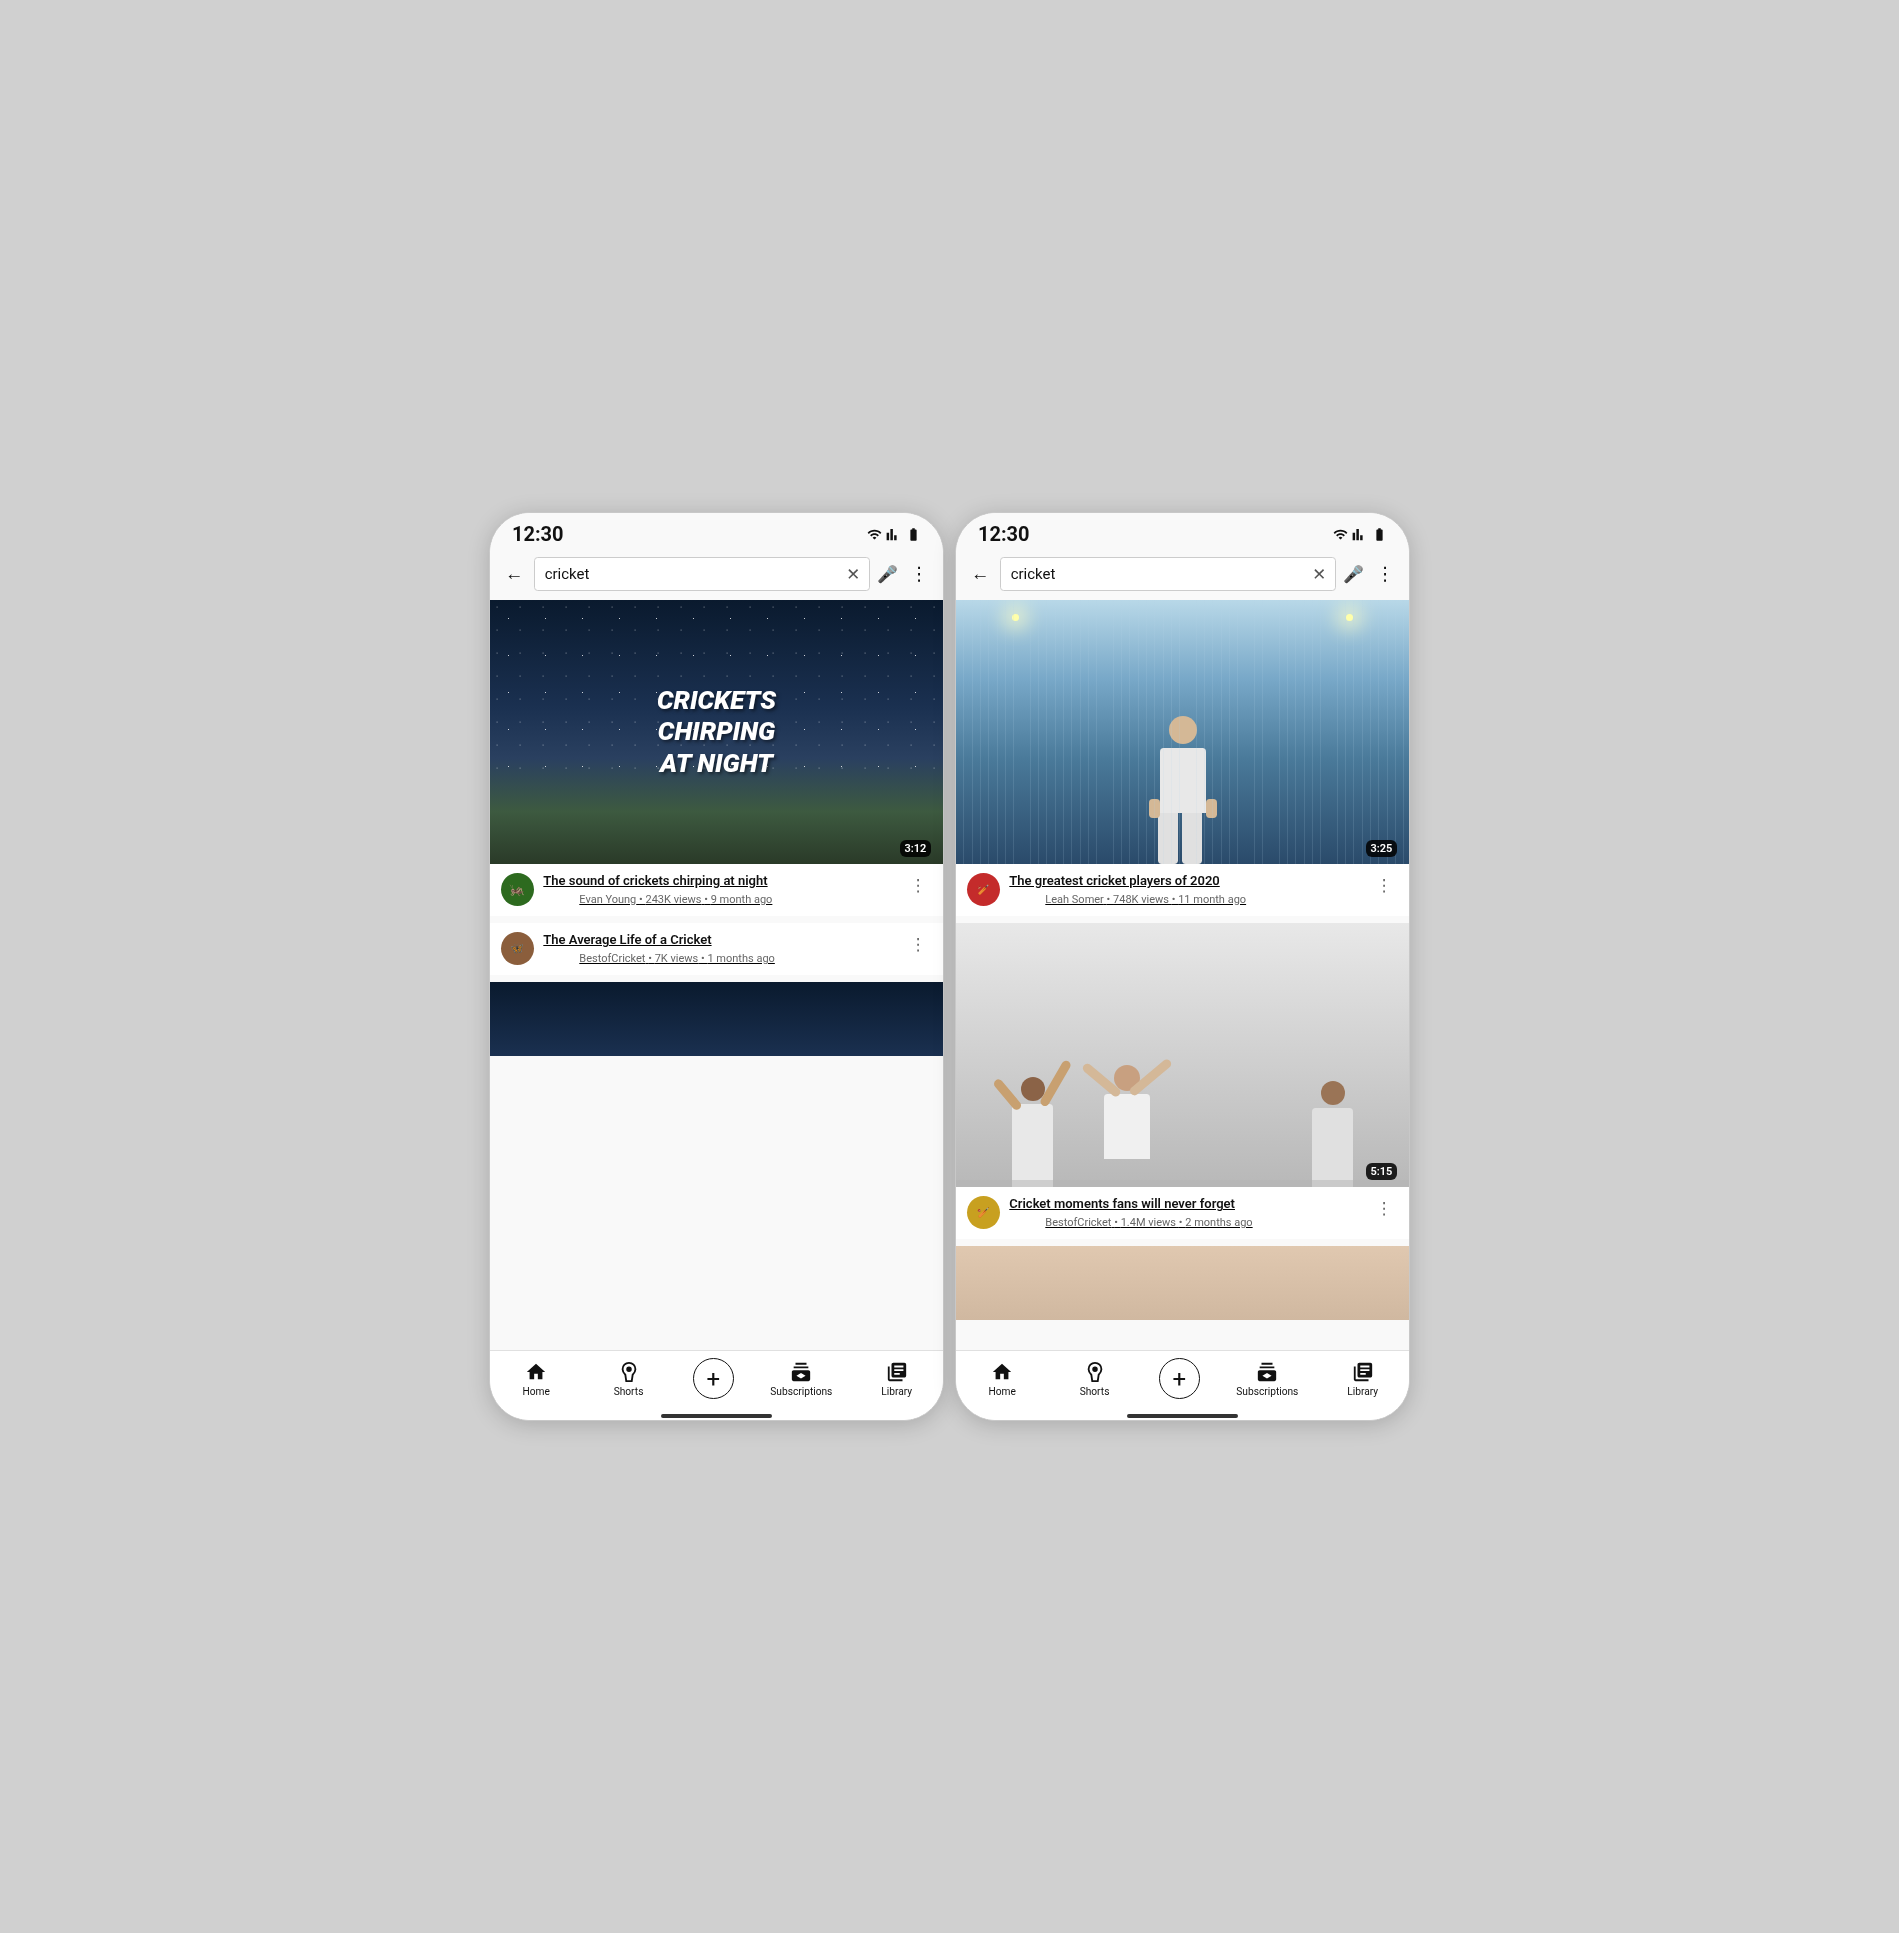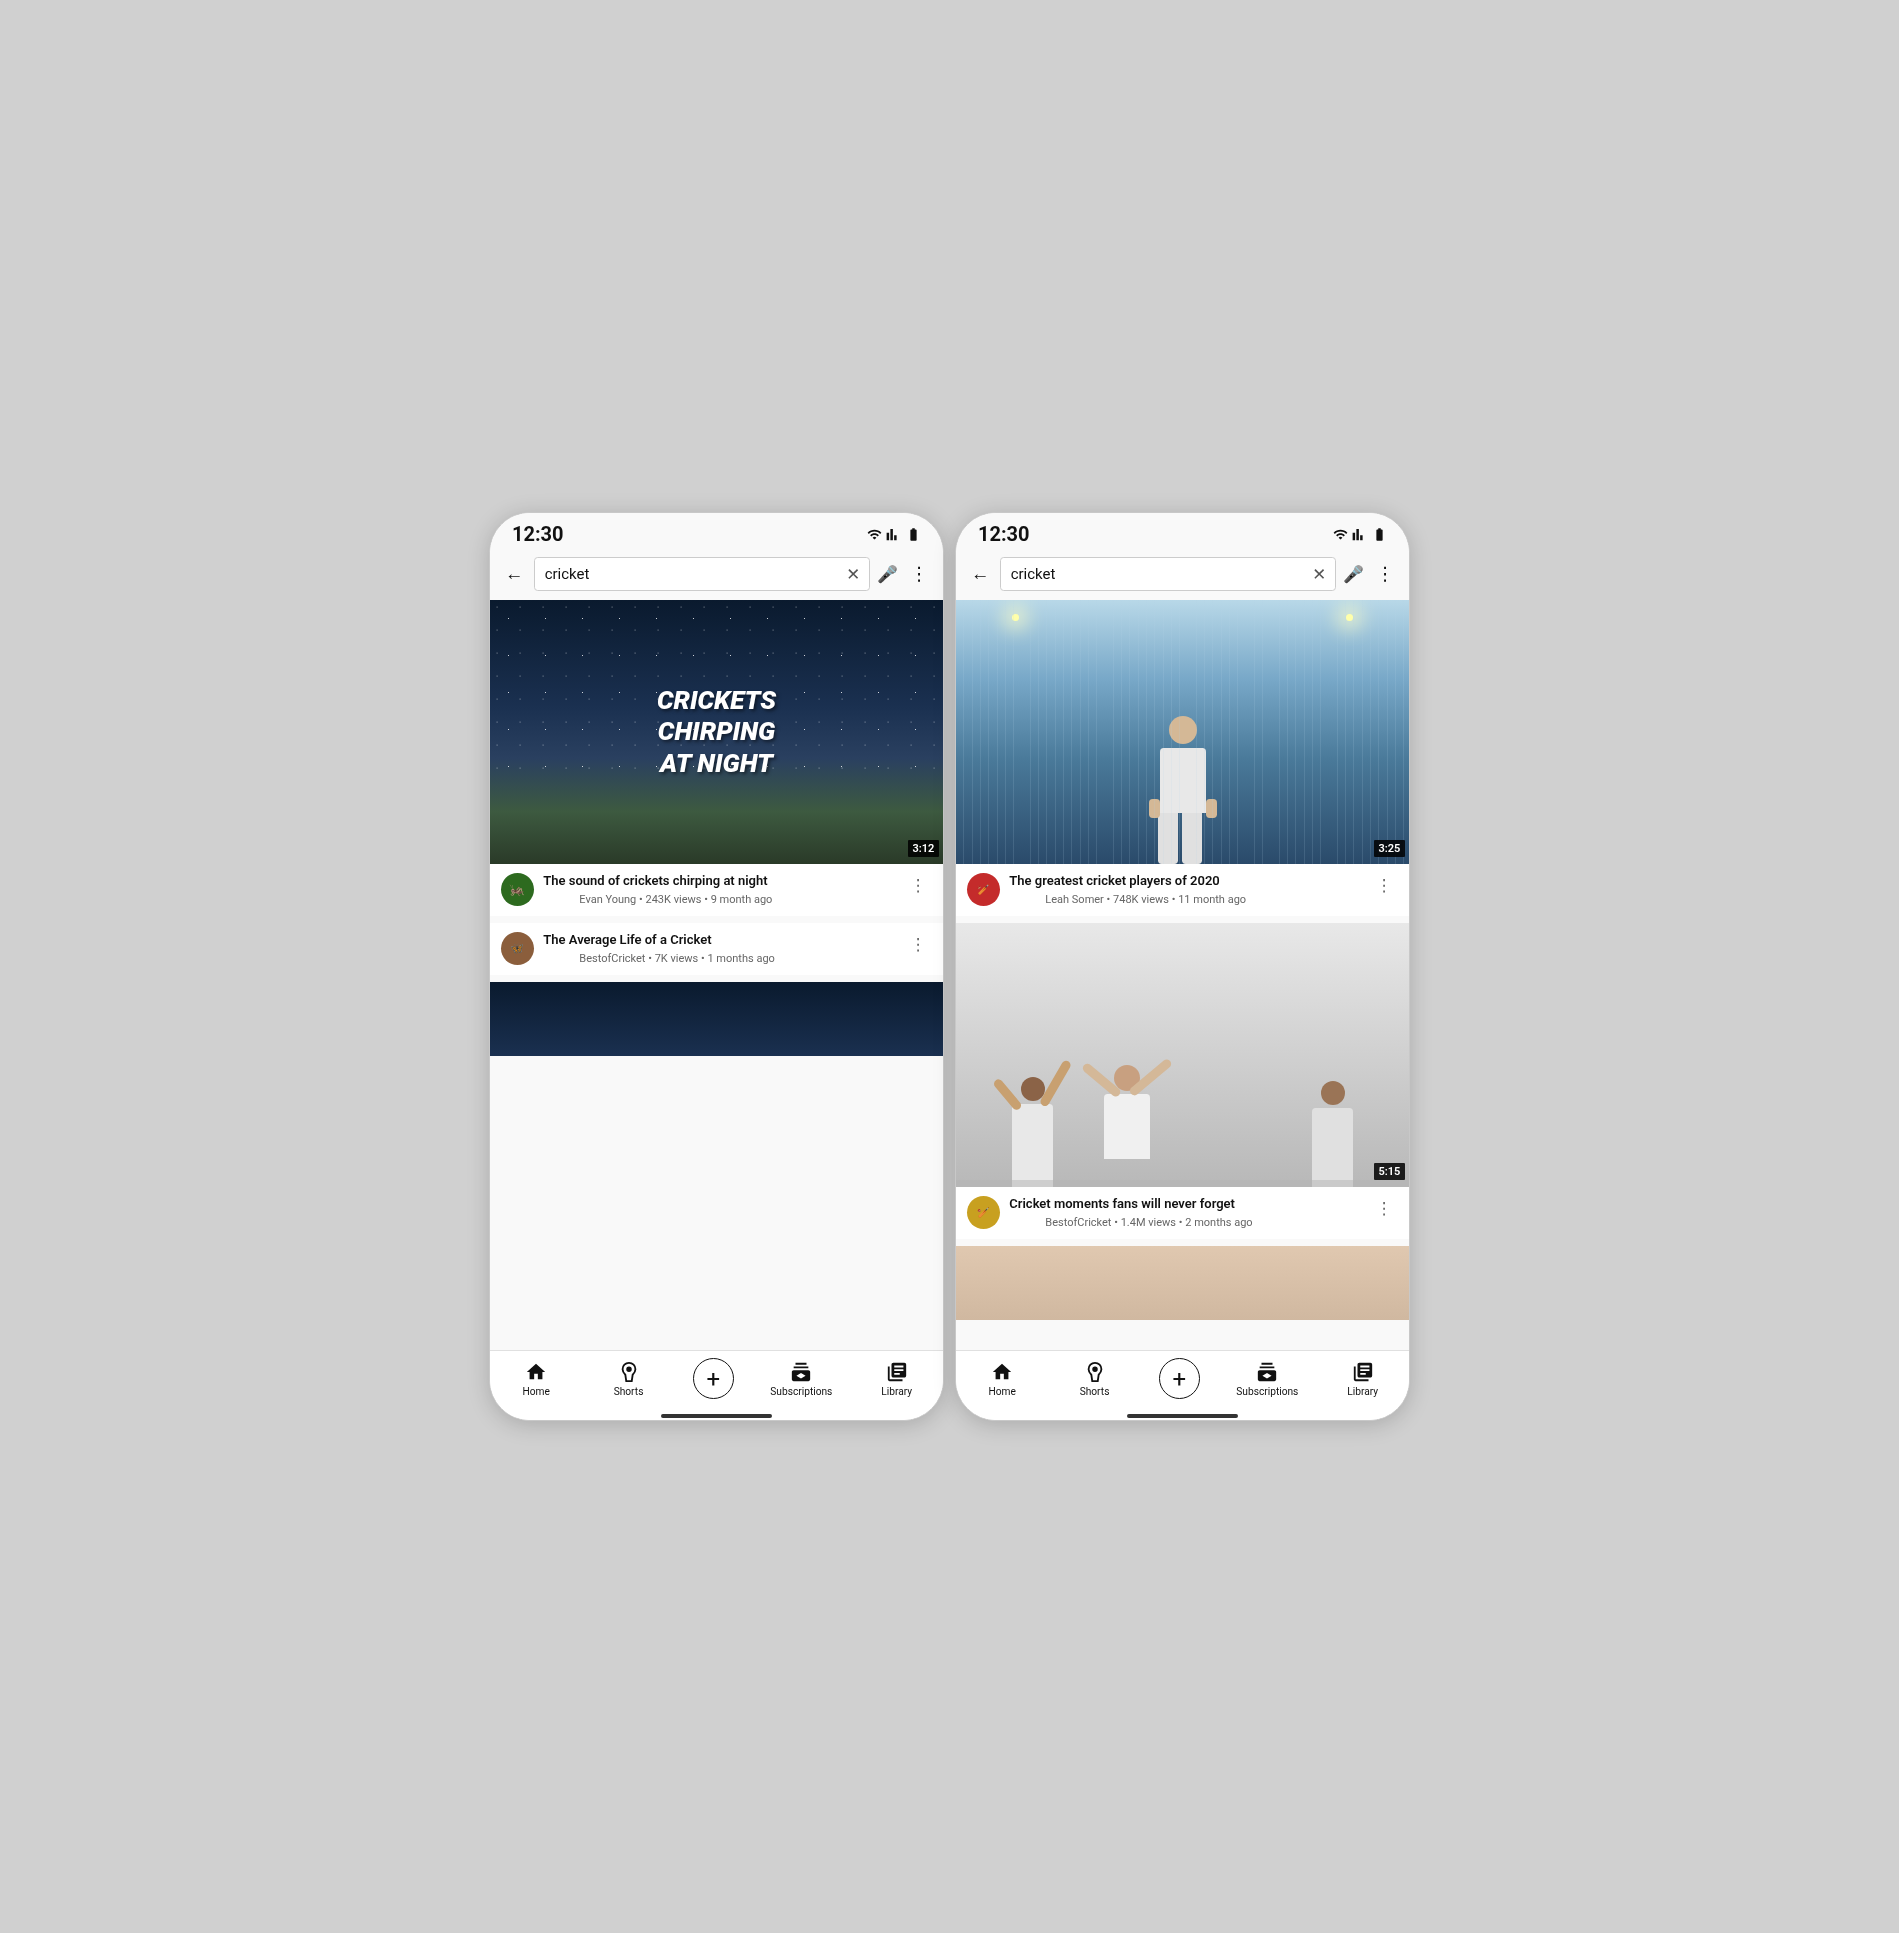--- a/index.html
+++ b/index.html
@@ -119,27 +119,27 @@
     .thumbnail-bg {
       width: 100%;
       height: 100%;
       display: flex;
       align-items: center;
       justify-content: center;
     }
     .duration-badge {
       position: absolute;
       bottom: 7.4px;
-      right: 4px;
+      right: 12px;
       background: rgba(0,0,0,0.85);
       color: #fff;
       font-size: 11px;
       font-weight: 600;
       padding: 1.9px 4.6px;
-      border-radius: 1px;
+      border-radius: 6px;
     }
 
     
     .thumb-night {
       background: linear-gradient(180deg, #0a1a2e 0%, #1a3050 40%, #2a4060 60%, #3d5a40 80%, #2a3a28 100%);
       position: relative;
     }
     .thumb-night::before {
       content: '';
       position: absolute;
@@ -242,20 +242,21 @@
       font-size: 13px;
       font-weight: bold;
       color: #fff;
     }
     .avatar-cricket { background: #2d6a1f; }
     .avatar-sports { background: #c42b2b; }
     .avatar-best { background: #c8a020; }
 
     .video-meta {
       flex: 1;
+      text-decoration: underline;
     }
     .video-title {
       font-size: 13px;
       font-weight: 600;
       color: #111;
       line-height: 1.3;
       margin-bottom: 2.8px;
     }
     .video-sub {
       font-size: 11px;

